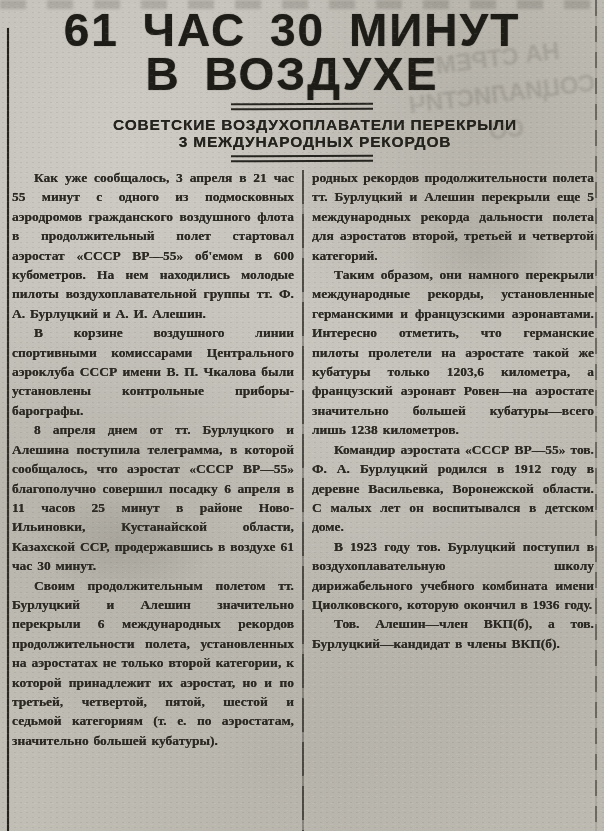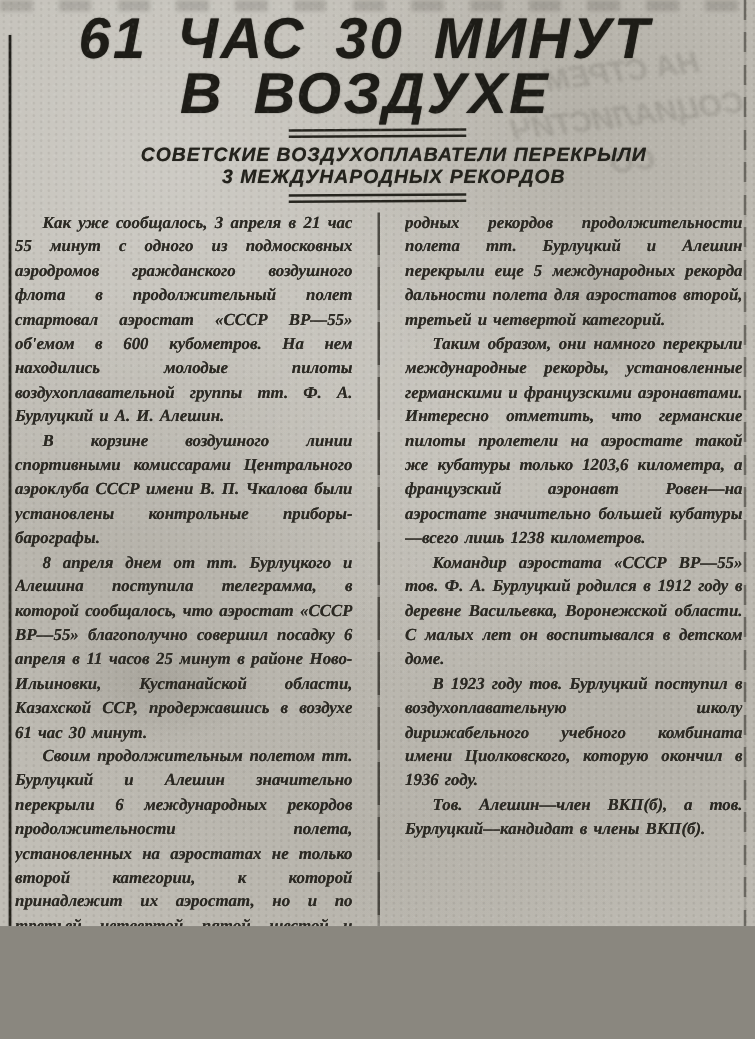--- a/index.html
+++ b/index.html
@@ -1,31 +1,30 @@
 <!DOCTYPE html>
 <html lang="ru"><head>
 <meta charset="utf-8">
 <style>
   html,body{margin:0;padding:0;background:#8a877f;}
   .page{
     position:relative;
-    width:604px;height:741px;
+    width:604px;height:831px;
     margin:0 auto;
     overflow:hidden;
     background-color:#c1beb6;
     background-image:
       radial-gradient(circle at 22% 18%, rgba(255,255,255,0.20), transparent 42%),
       radial-gradient(circle at 78% 12%, rgba(110,104,92,0.14), transparent 30%),
       radial-gradient(circle at 18% 62%, rgba(100,95,84,0.13), transparent 34%),
       radial-gradient(circle at 62% 48%, rgba(255,255,255,0.10), transparent 38%),
       radial-gradient(circle at 85% 78%, rgba(100,95,84,0.12), transparent 36%),
       radial-gradient(circle at 45% 92%, rgba(100,95,84,0.10), transparent 30%);
     font-family:"Liberation Serif", serif;
     color:#2a2822;
-    font-style:italic;
   }
   
   .page::after{
     content:"";position:absolute;inset:0;pointer-events:none;
     background-image:
       radial-gradient(rgba(58,55,47,0.16) 1px, transparent 1.2px),
       radial-gradient(rgba(255,255,255,0.12) 1px, transparent 1.2px);
     background-size:6px 5px, 9px 7px;
     background-position:0 0, 3px 2px;
     opacity:.55;
@@ -71,21 +70,20 @@
     transform:scaleX(-1) rotate(7deg);
     opacity:.17;filter:blur(1.1px);
     font-family:"Liberation Sans", sans-serif;font-weight:700;
     font-size:24px;line-height:36px;color:#403d35;
     text-align:center;pointer-events:none;white-space:nowrap;
   }
   .ghost div{overflow:hidden;}
   .cols{
     position:absolute;top:168px;left:12px;right:10px;bottom:0;
     display:flex;
-    gap:12px;
   }
   .col{
     width:283px;overflow:hidden;
     font-size:13.5px;line-height:19.4px;
     font-weight:700;
     text-align:justify;
     color:#2b2923;
     text-shadow:0 0 .5px rgba(43,41,35,.85);
     word-spacing:1.5px;
   }

